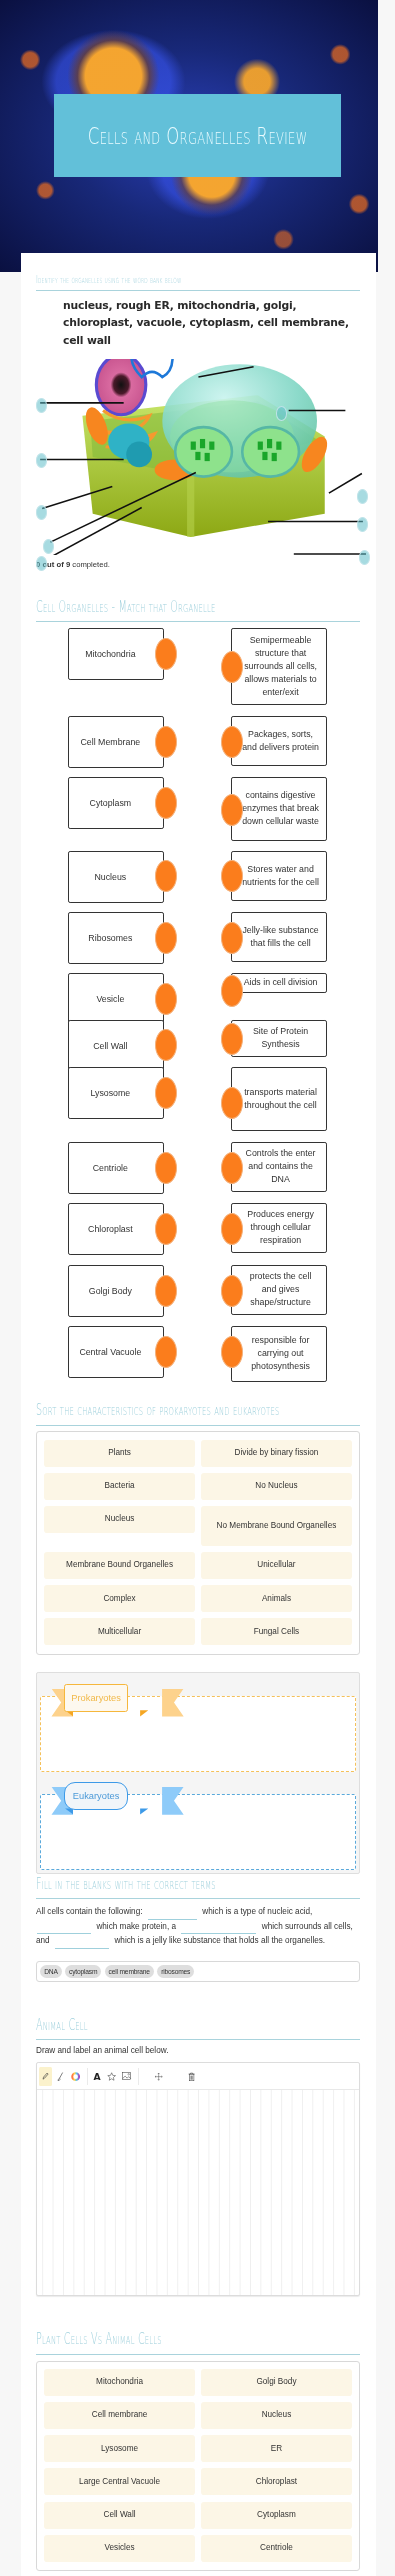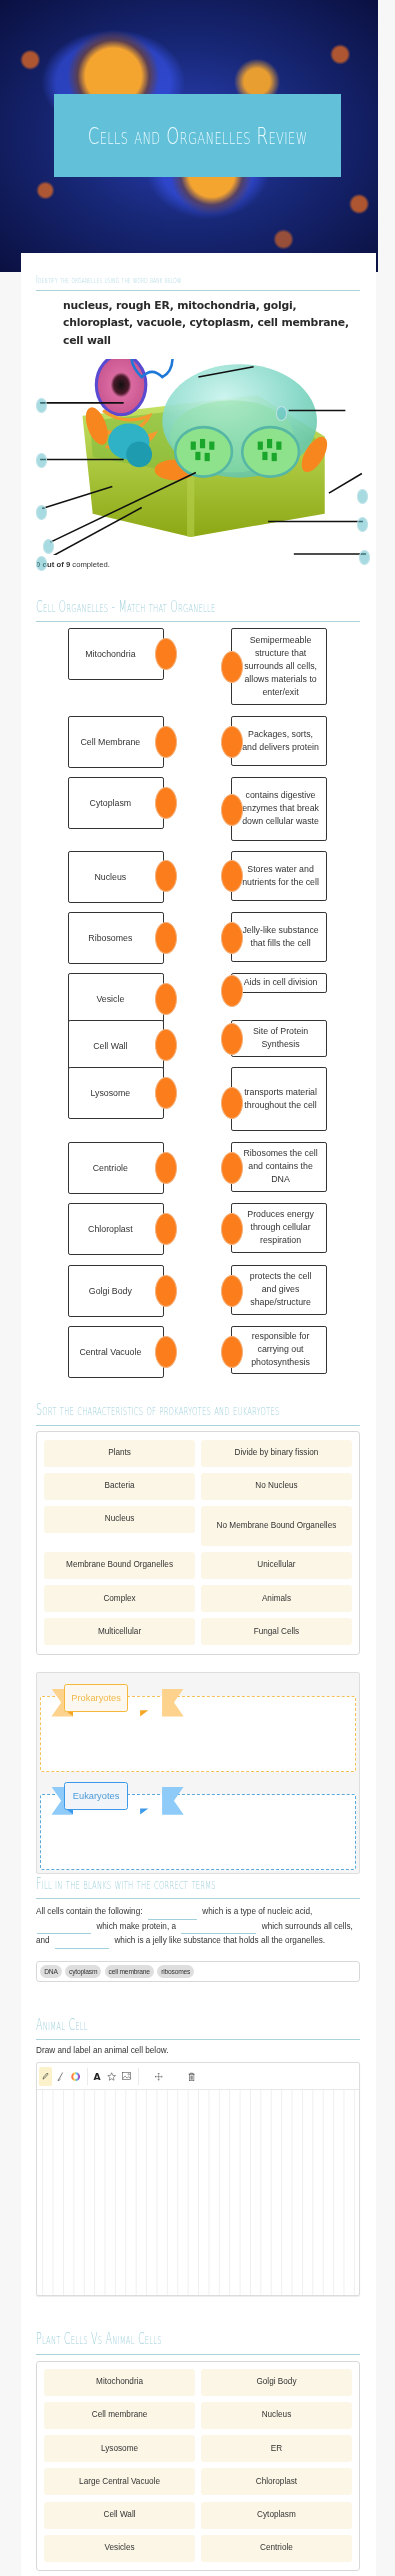--- a/index.html
+++ b/index.html
@@ -105,21 +105,21 @@
   .ribbon-fold { position: absolute; top: 32px; width: 8.2px; height: 6.2px; background: #f5a623; }
   .ribbon-fold.l { left: 26px; clip-path: polygon(0 0, 100% 0, 100% 100%); }
   .ribbon-fold.r { left: 101px; clip-path: polygon(0 0, 100% 0, 0 100%); }
   .blue .ribbon-fold { background: #3d9ae8; }
   .ribbon {
     position: absolute; left: 25px; top: 5.2px; width: 64px; height: 28px;
     background: #fdf8ef; border: 1px solid #f6b73c; border-radius: 2.6px;
     display: flex; align-items: center; justify-content: center;
     font-size: 9.3px; color: #f1b94a;
   }
-  .blue .ribbon { background: #f1f5f9; border-color: #3d9ae8; color: #4c9ad8; }
+  .blue .ribbon { background: #f1f5f9; border-color: #3d9ae8; color: #4c9ad8; border-radius: 11px; }
 
   
   .blanks-text { font-size: 8.2px; line-height: 14.7px; color: #333; }
   .blank {
     display: inline-block; vertical-align: bottom; height: 11.3px;
     border-bottom: 0.5px solid #9fd0dc; margin: 0 3.1px;
   }
   .pill-bank {
     margin-top: 12.4px; border: 0.5px solid #d8d8d8; border-radius: 3.1px;
     padding: 3.1px 3.1px; display: flex; gap: 3.1px;
@@ -325,29 +325,29 @@
       <div class="m-right" style="top:345px;height:20px">
           <span>Aids in cell division</span>
         </div>
       <div class="m-right" style="top:392px;height:37px">
           <span>Site of Protein Synthesis</span>
         </div>
       <div class="m-right" style="top:439px;height:64px">
           <span>transports material throughout the cell</span>
         </div>
       <div class="m-right" style="top:514px;height:50px">
-          <span>Ribosomes the cell and contains the DNA</span>
+          <span>Controls the enter and contains the DNA</span>
         </div>
       <div class="m-right" style="top:575px;height:50px">
           <span>Produces energy through cellular respiration</span>
         </div>
       <div class="m-right" style="top:637px;height:50px">
           <span>protects the cell and gives shape/structure</span>
         </div>
-      <div class="m-right" style="top:698px;height:48px">
+      <div class="m-right" style="top:698px;height:56px">
           <span>responsible for carrying out photosynthesis</span>
         </div>
 
       <span class="dot" style="left:185px;top:23px"></span>
       <span class="dot" style="left:185px;top:98px"></span>
       <span class="dot" style="left:185px;top:166px"></span>
       <span class="dot" style="left:185px;top:232px"></span>
       <span class="dot" style="left:185px;top:294px"></span>
       <span class="dot" style="left:185px;top:347px"></span>
       <span class="dot" style="left:185px;top:395px"></span>

